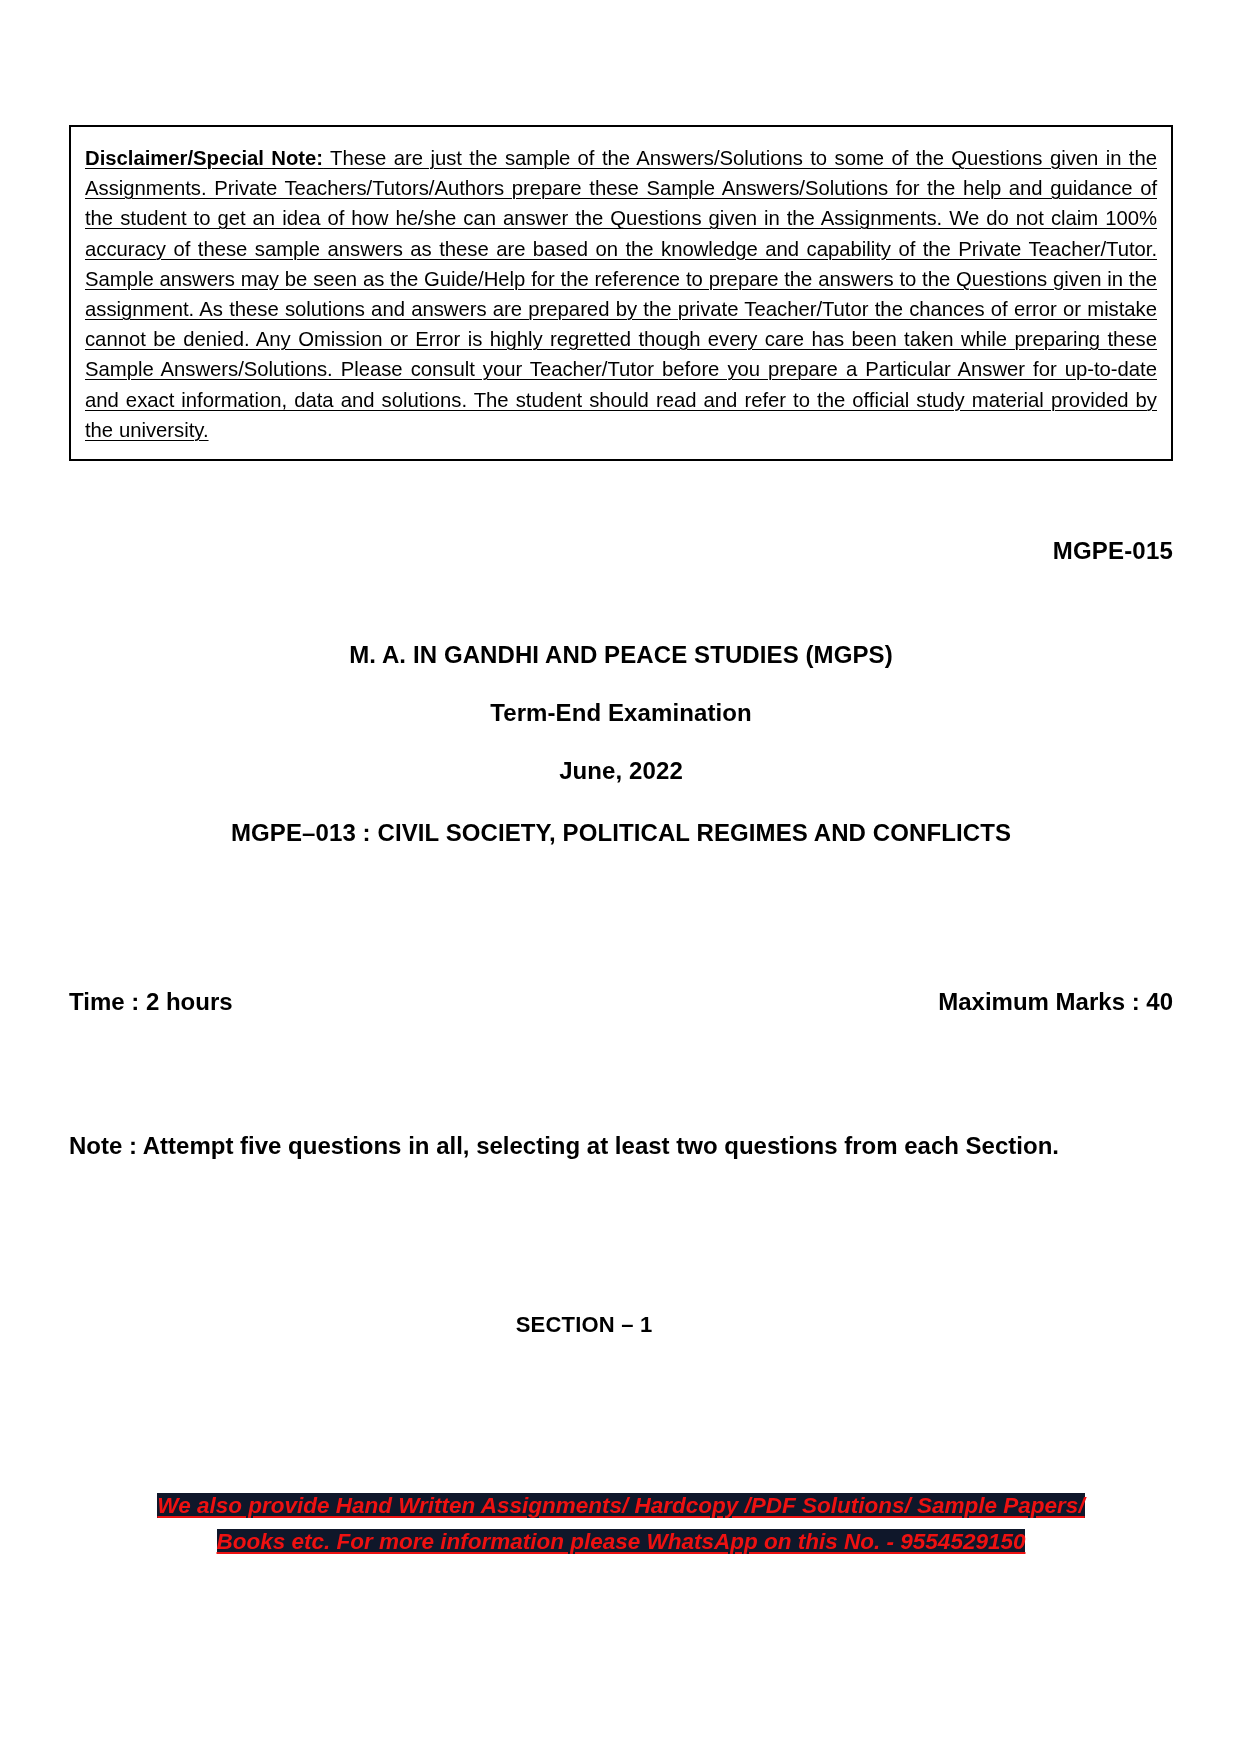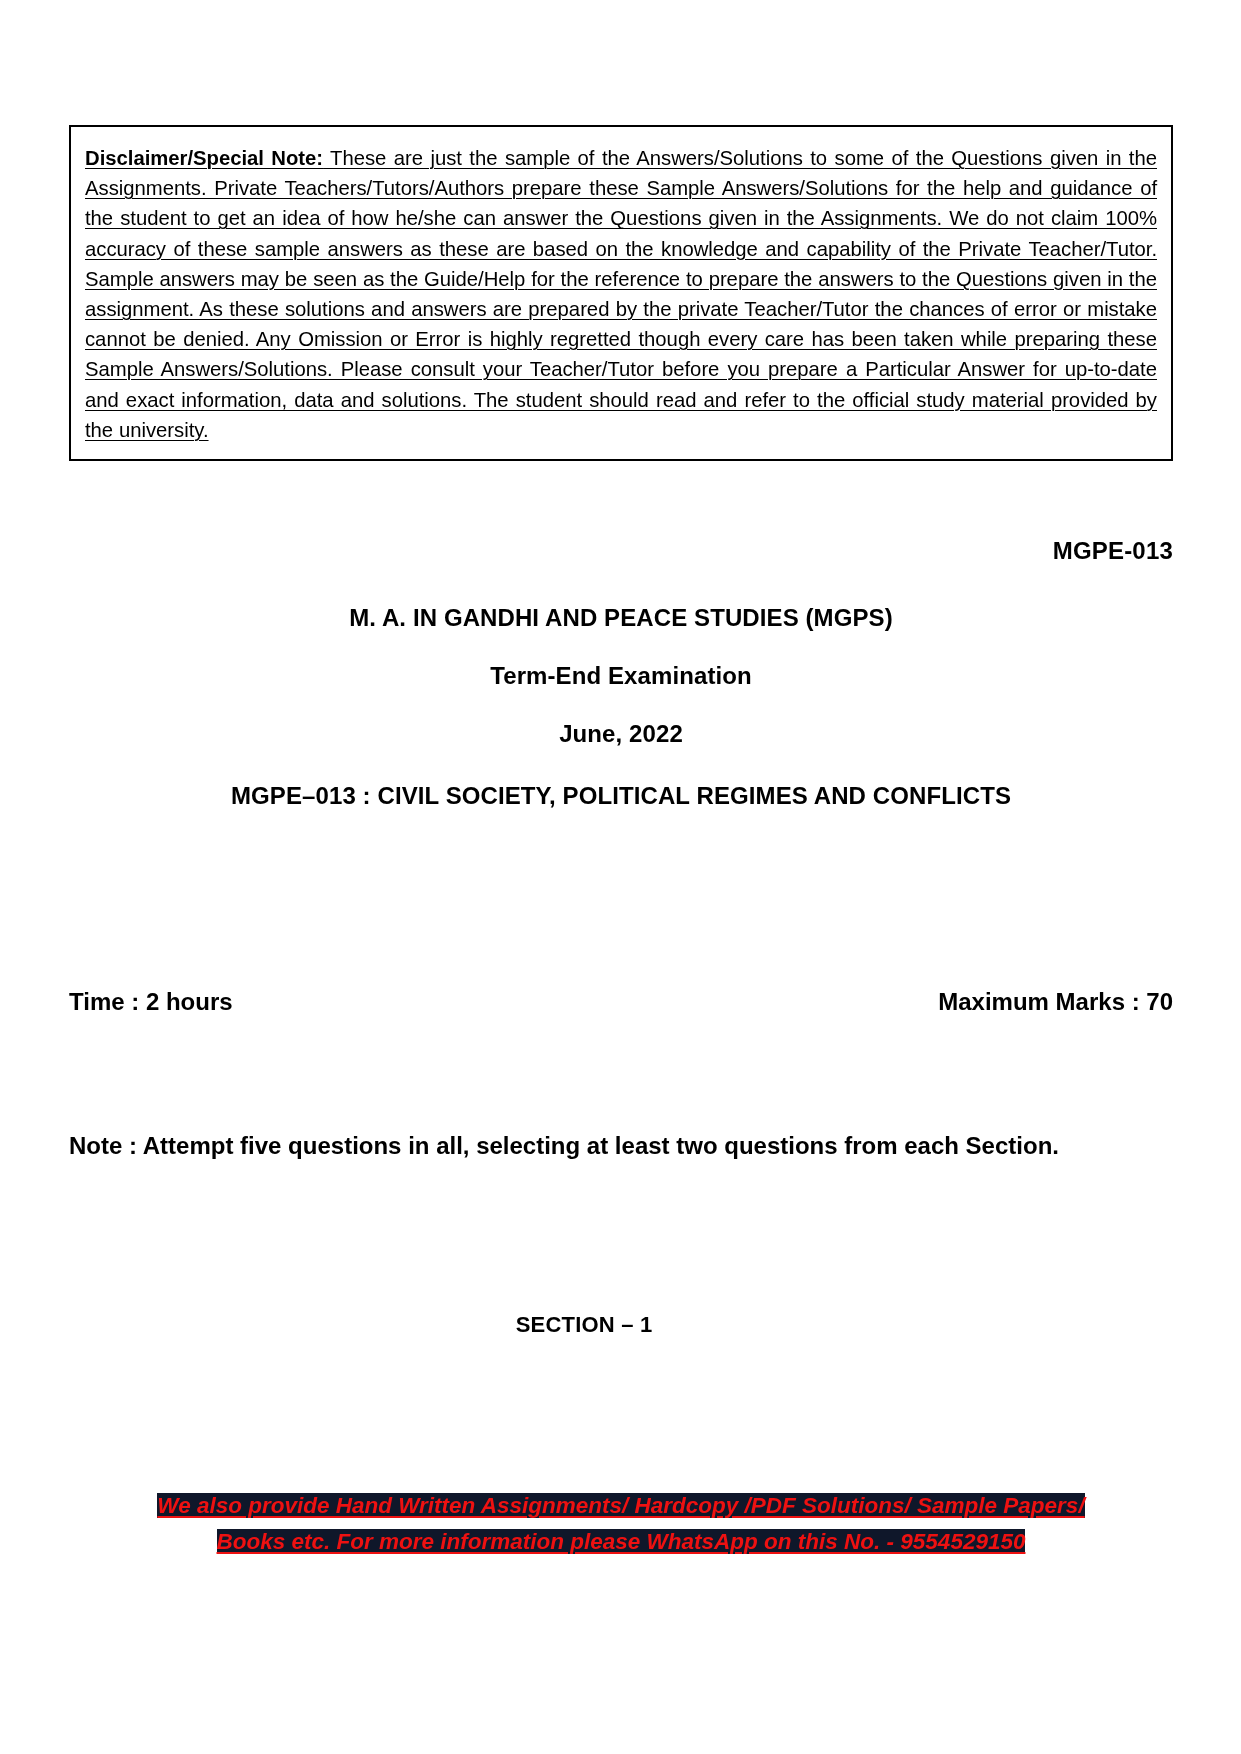--- a/index.html
+++ b/index.html
@@ -59,21 +59,21 @@
     text-align: right;
     font-size: 24px;
     font-weight: bold;
     letter-spacing: 0.2px;
   }
 
   
   .heading-block {
     position: absolute;
     left: 69px;
-    top: 604px;
+    top: 641px;
     width: 1104px;
     text-align: center;
   }
   .heading-line {
     font-weight: bold;
     font-size: 24px;
     letter-spacing: 0.1px;
   }
   .h-program   { margin-bottom: 30px; }
   .h-exam      { margin-bottom: 30px; }
@@ -144,32 +144,32 @@
 </style>
 </head>
 <body>
 
 <div class="page">
 
   <div class="disclaimer-box">
     <p class="disclaimer-text"><b>Disclaimer/Special Note:</b><span> These are just the sample of the Answers/Solutions to some of the Questions given in the Assignments. Private Teachers/Tutors/Authors prepare these Sample Answers/Solutions for the help and guidance of the student to get an idea of how he/she can answer the Questions given in the Assignments. We do not claim 100% accuracy of these sample answers as these are based on the knowledge and capability of the Private Teacher/Tutor. Sample answers may be seen as the Guide/Help for the reference to prepare the answers to the Questions given in the assignment. As these solutions and answers are prepared by the private Teacher/Tutor the chances of error or mistake cannot be denied. Any Omission or Error is highly regretted though every care has been taken while preparing these Sample Answers/Solutions. Please consult your Teacher/Tutor before you prepare a Particular Answer for up-to-date and exact information, data and solutions. The student should read and refer to the official study material provided by the university.</span></p>
   </div>
 
-  <div class="course-code">MGPE-013</div>
+  <div class="course-code">MGPE-015</div>
 
   <div class="heading-block">
     <div class="heading-line h-program">M. A. IN GANDHI AND PEACE STUDIES (MGPS)</div>
     <div class="heading-line h-exam">Term-End Examination</div>
     <div class="heading-line h-session">June, 2022</div>
     <div class="heading-line h-paper">MGPE–013 : CIVIL SOCIETY, POLITICAL REGIMES AND CONFLICTS</div>
   </div>
 
   <div class="meta-row">
     <div>Time : 2 hours</div>
-    <div>Maximum Marks : 70</div>
+    <div>Maximum Marks : 40</div>
   </div>
 
   <div class="note-block">Note : Attempt five questions in all, selecting at least two questions from each Section.</div>
 
   <div class="section-heading">SECTION – 1</div>
 
   <div class="promo-footer">
     <div class="promo-row"><span class="promo-line">We also provide Hand Written Assignments/ Hardcopy /PDF Solutions/ Sample Papers/</span></div>
     <div class="promo-row"><span class="promo-line">Books etc. For more information please WhatsApp on this No. - 9554529150</span></div>
   </div>

